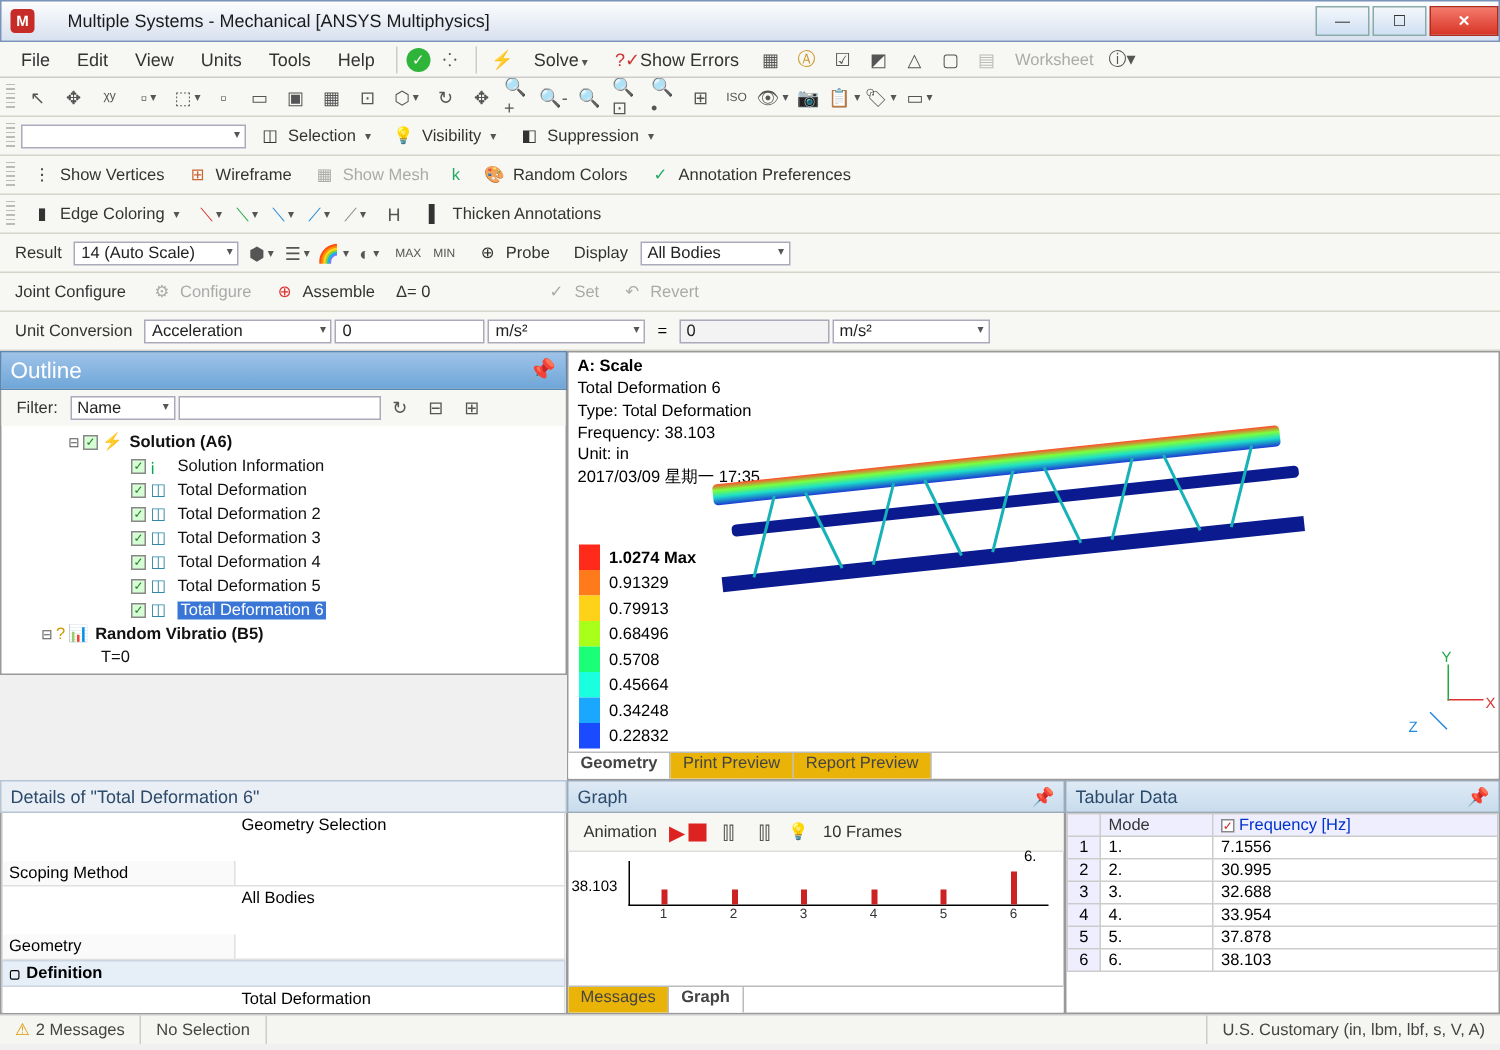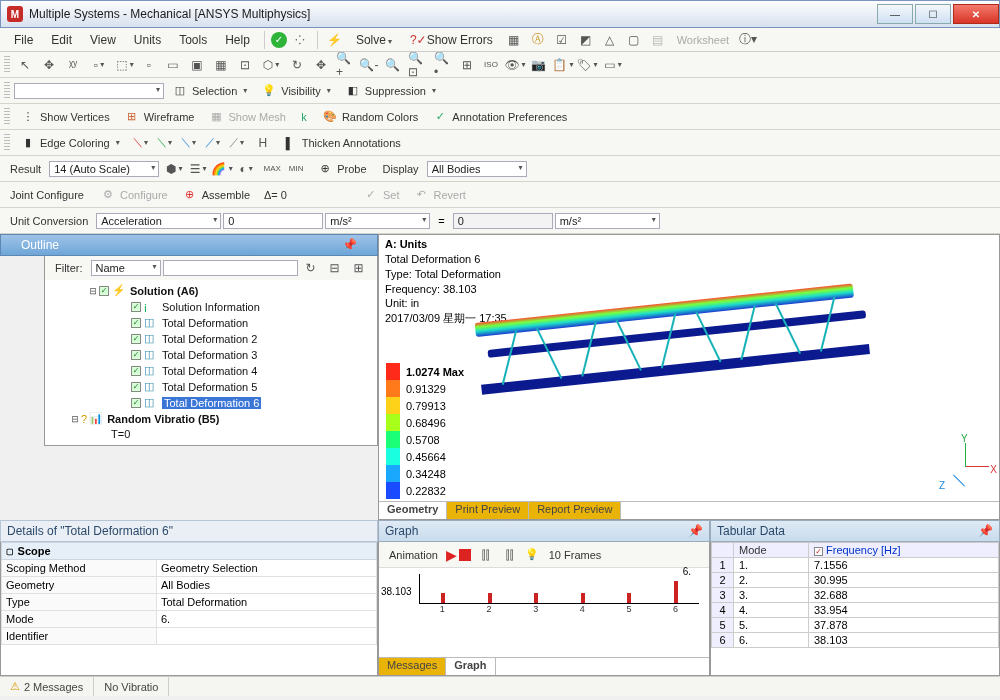--- a/index.html
+++ b/index.html
@@ -1,21 +1,21 @@
 <!DOCTYPE html>
 <html><head>
 <meta charset="utf-8">
 <style>
 * { box-sizing: border-box; margin: 0; padding: 0; font-family: "Segoe UI", Tahoma, sans-serif; }
 body { width: 1000px; height: 700px; overflow: hidden; background: #f0f0f0; font-size: 11px; }
 
 
 .titlebar { height: 28px; background: linear-gradient(#fdfdfe,#e6ecf5 60%,#d8e1ef); border: 1px solid #7a93bc; display: flex; align-items: center; padding-left: 6px; }
 .titlebar .logo { width: 16px; height: 16px; background: #c72b28; border-radius: 3px; color: #fff; font-weight: bold; font-size: 10px; display: flex; align-items: center; justify-content: center; margin-right: 6px; }
-.titlebar .title { flex: 1; color: #1b1b1b; font-size: 12px; }
+.titlebar .title { flex: 1; color: #1b1b1b; font-size: 12px; margin-left: 16px; }
 .win-btns { display: flex; }
 .win-btn { width: 36px; height: 20px; border: 1px solid #8aa; background: linear-gradient(#f4f7fb,#cfe0f3); margin-left: 2px; display:flex; align-items:center; justify-content:center; font-size:10px; color:#333; }
 .win-btn.close { background: linear-gradient(#f47a6c,#d83526); color:#fff; border-color:#b02a1a; width:46px;}
 .win-btn.close::before{content:"✕"; font-weight:bold;}
 .win-btn.min::before{content:"—";}
 .win-btn.max::before{content:"☐";}
 
 .menubar { height: 24px; background: #f7f7f3; border-bottom: 1px solid #ccc; display:flex; align-items:center; padding: 0 6px; gap: 2px;}
 .menubar span.menu-item { padding: 2px 8px; color:#333; font-size:12px; }
 .menubar .sep { width:1px; height:18px; background:#ccc; margin:0 4px;}
@@ -26,35 +26,35 @@
 .btn-label { padding:2px 6px; color:#333; display:flex; align-items:center; gap:4px;}
 .btn-label.disabled{color:#aaa;}
 .drop::after{content:"▾"; font-size:8px; margin-left:2px; color:#555;}
 .combo { border:1px solid #aab; background:#fff; padding:1px 16px 1px 4px; font-size:11px; position:relative; color:#222;}
 .combo::after{content:"▾"; position:absolute; right:3px; top:1px; font-size:8px; color:#555;}
 .txt-field{border:1px solid #aab;background:#fff;padding:1px 4px;font-size:11px;color:#222;}
 
 .row { display:flex; }
 
 
-.panel-header{background:linear-gradient(#9fc3e8,#6ea6d8);color:#fff;font-size:12px;padding:3px 20px;border:1px solid #5a87b4;display:flex;justify-content:space-between;align-items:center;text-align:right;}
+.panel-header{background:linear-gradient(#9fc3e8,#6ea6d8);color:#fff;font-size:15px;padding:3px 6px;border:1px solid #5a87b4;display:flex;justify-content:space-between;align-items:center;text-align:right;}
 .panel-body{background:#fff;border:1px solid #999;border-top:none;}
 
 
 .tree{font-size:11px;color:#111;padding:3px 2px;max-height:165px;overflow:auto;}
 .tree-row{display:flex;align-items:center;white-space:nowrap;padding:1px 0;}
 .tree-row .exp{width:12px;text-align:center;font-size:9px;color:#555;}
 .tree-row .ico{width:16px;height:14px;display:inline-block;margin-right:2px;}
 .tree-row.sel span.lbl{background:#3a76d6;color:#fff;padding:0 2px;}
 .check{border:1px solid #888;width:10px;height:10px;display:inline-block;margin-right:3px;background:#d6ffd6;font-size:8px;line-height:8px;text-align:center;color:#2a7a2a;}
 
 
 .details{font-size:11px;}
 .details .drow{display:flex;border:1px solid #e0e0e0;border-top:none;}
-.details .drow .k{width:155px;padding:2px 4px;background:#fafafa;border-right:1px solid #e0e0e0;}
+.details .drow .k{width:155px;padding:2px 4px;background:#fafafa;border-right:1px solid #e0e0e0;margin-top:32px;}
 .details .drow .v{flex:1;padding:2px 4px;}
 .details .grp{background:#e6eef7;font-weight:bold;padding:2px 4px;border:1px solid #ccd6e3;display:flex;align-items:center;gap:4px;}
 .details .grp::before{content:"▢";font-size:8px;}
 
 
 .viewport{position:relative;background:#fff;border:1px solid #999;}
 .legend-box{position:absolute;left:6px;top:2px;font-size:11px;color:#000;line-height:1.35;}
 .colorbar{position:absolute;left:7px;top:128px;font-size:11px;}
 .colorbar .seg{display:flex;align-items:center;gap:6px;}
 .colorbar .sw{width:14px;height:17px;}
@@ -284,21 +284,21 @@
   <span class="combo" style="width:105px">m/s²</span>
 </div>
 
 <div class="row" style="height:286px;">
 
   <div style="width:378px;display:flex;flex-direction:column;">
     <div class="panel-header">
         <span>Outline</span>
         <span>📌</span>
       </div>
-    <div class="panel-body" style="flex:0 0 auto;margin-left:44px;">
+    <div class="panel-body" style="flex:0 0 auto;">
       <div class="toolbar" style="height:24px;border:none;">
         <span class="btn-label">Filter:</span>
         <span class="combo" style="width:70px">Name</span>
         <span class="txt-field" style="width:135px">&nbsp;</span>
         <span class="tool-ico">↻</span>
         <span class="tool-ico">⊟</span>
         <span class="tool-ico">⊞</span>
       </div>
       <div class="tree">
         <div class="tree-row" style="padding-left:40px">
@@ -351,21 +351,21 @@
         <div class="tree-row" style="padding-left:64px">
             <span class="ico">T=0</span>
           </div>
       </div>
     </div>
   </div>
 
   <div style="flex:1;display:flex;flex-direction:column;">
     <div class="viewport" style="flex:1;">
       <div class="legend-box">
-        <b>A: Units</b><br>
+        <b>A: Scale</b><br>
         <span>Total Deformation 6</span><br>
         <span>Type: Total Deformation</span><br>
         <span>Frequency: 38.103</span><br>
         <span>Unit: in</span><br>
         <span>2017/03/09 星期一 17:35</span>
       </div>
       <div class="colorbar">
         <div class="seg">
             <span class="sw" style="background:#ff2a1a"></span>
             <b>1.0274 Max</b>
@@ -431,29 +431,29 @@
       </div>
     </div>
   </div>
 </div>
 
 <div class="row" style="height:156px;">
 
   <div style="width:378px;display:flex;flex-direction:column;">
     <div class="hdr" style="background:#eaeff5;border:1px solid #b6c4d3;padding:3px 6px;font-size:12px;color:#2c4a6a">Details of "Total Deformation 6"</div>
     <div class="details panel-body" style="flex:1;overflow:auto;">
-      <div class="grp">Scope</div>
       <div class="drow">
           <div class="k">Scoping Method</div>
           <div class="v">Geometry Selection</div>
         </div>
       <div class="drow">
           <div class="k">Geometry</div>
           <div class="v">All Bodies</div>
         </div>
+      <div class="grp">Definition</div>
       <div class="drow">
           <div class="k">Type</div>
           <div class="v">Total Deformation</div>
         </div>
       <div class="drow">
           <div class="k">Mode</div>
           <div class="v">6.</div>
         </div>
       <div class="drow">
           <div class="k">Identifier</div>
@@ -554,15 +554,16 @@
         </table>
     </div>
   </div>
 </div>
 
 <div class="statusbar">
   <div class="cell">
       <span style="color:#d90">⚠</span>
       <span>2 Messages</span>
     </div>
-  <div class="cell">No Vibratio</div>
+  <div class="cell">No Selection</div>
   <div class="cell" style="flex:1"></div>
+  <div class="cell">U.S. Customary (in, lbm, lbf, s, V, A)</div>
 </div>
 
 </body></html>

